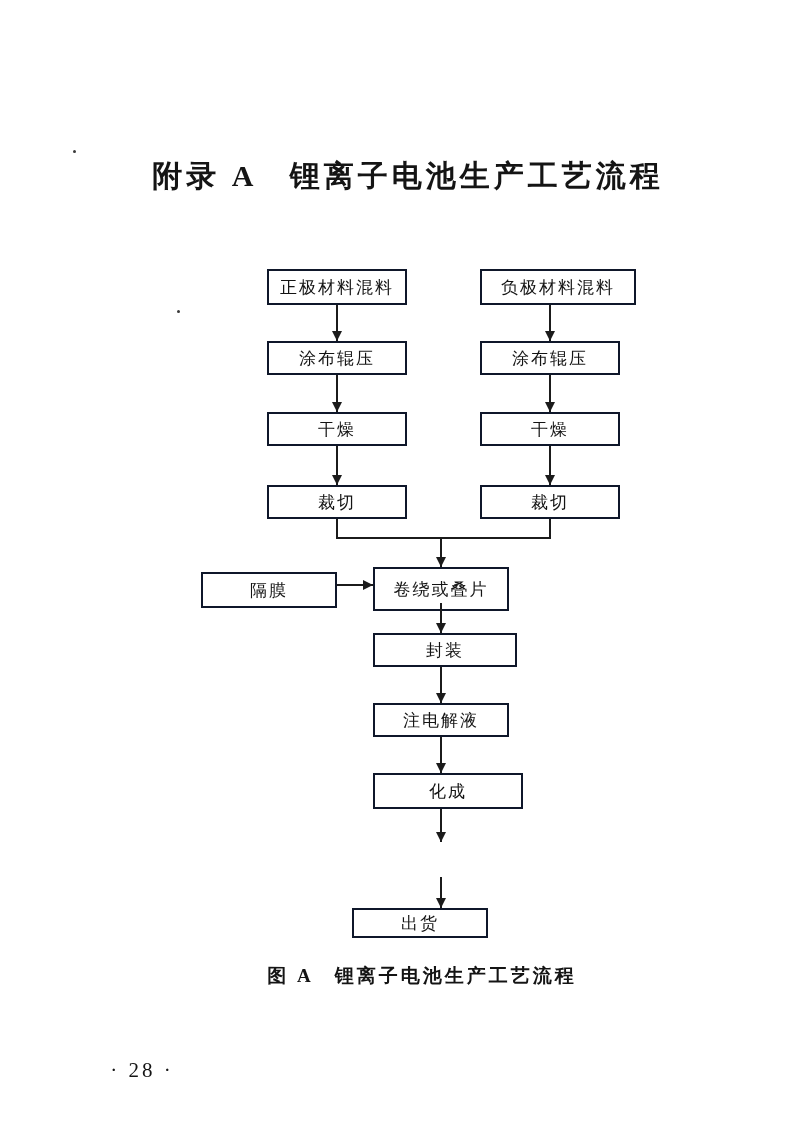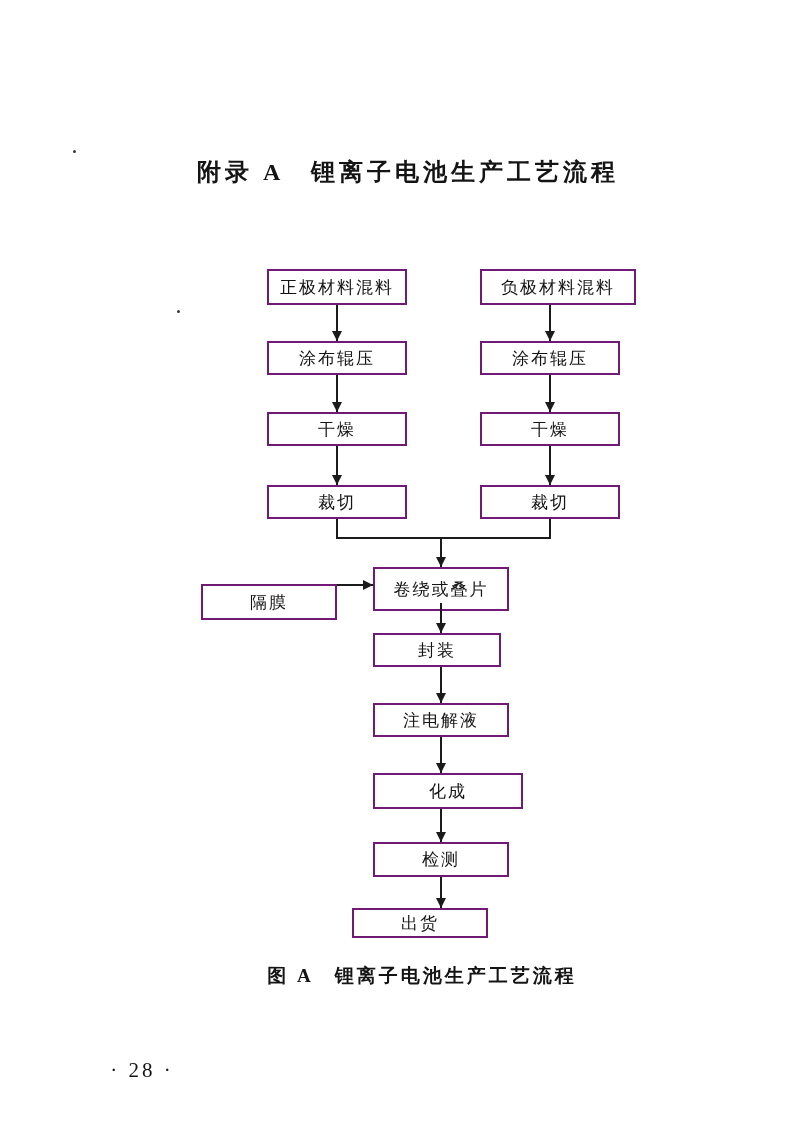--- a/index.html
+++ b/index.html
@@ -9,26 +9,26 @@
     background:#ffffff;
     margin:0 auto;
     overflow:hidden;
     font-family:"Liberation Serif","DejaVu Serif",serif;
     color:#141414;
   }
   .title{
     position:absolute;top:156px;left:0;width:794px;
     box-sizing:border-box;padding-left:22px;
     text-align:center;
-    font-size:24px;font-weight:bold;letter-spacing:4px;
+    font-size:30px;font-weight:bold;letter-spacing:4px;
     white-space:pre;
   }
   .node{
     position:absolute;
-    border:2px solid #701a75;
+    border:2px solid #0f172a;
     box-sizing:border-box;
     background:#fff;
     display:flex;align-items:center;justify-content:center;
     font-size:17px;letter-spacing:2px;
     white-space:nowrap;
   }
   .vline{position:absolute;width:2px;background:#1b1b1b;}
   .hline{position:absolute;height:2px;background:#1b1b1b;}
   .vline.arrow::after{
     content:"";position:absolute;left:50%;bottom:0;
@@ -93,38 +93,35 @@
   <div class="node" style="left:480px;top:341px;width:140px;height:34px">
     <span>涂布辊压</span>
   </div>
   <div class="node" style="left:480px;top:412px;width:140px;height:34px">
     <span>干燥</span>
   </div>
   <div class="node" style="left:480px;top:485px;width:140px;height:34px">
     <span>裁切</span>
   </div>
 
-  <div class="node" style="left:201px;top:584px;width:136px;height:36px">
+  <div class="node" style="left:201px;top:572px;width:136px;height:36px">
     <span>隔膜</span>
   </div>
 
   <div class="node" style="left:373px;top:567px;width:136px;height:44px">
     <span>卷绕或叠片</span>
   </div>
-  <div class="node" style="left:373px;top:633px;width:128px;height:34px">
+  <div class="node" style="left:373px;top:633px;width:144px;height:34px">
     <span>封装</span>
   </div>
   <div class="node" style="left:373px;top:703px;width:136px;height:34px">
     <span>注电解液</span>
   </div>
   <div class="node" style="left:373px;top:773px;width:150px;height:36px">
     <span>化成</span>
-  </div>
-  <div class="node" style="left:373px;top:842px;width:136px;height:35px">
-    <span>检测</span>
   </div>
   <div class="node" style="left:352px;top:908px;width:136px;height:30px">
     <span>出货</span>
   </div>
 
   <div class="vline arrow" style="left:336px;top:305px;height:36px"></div>
   <div class="vline arrow" style="left:336px;top:375px;height:37px"></div>
   <div class="vline arrow" style="left:336px;top:446px;height:39px"></div>
   <div class="vline" style="left:336px;top:519px;height:20px"></div>
 

